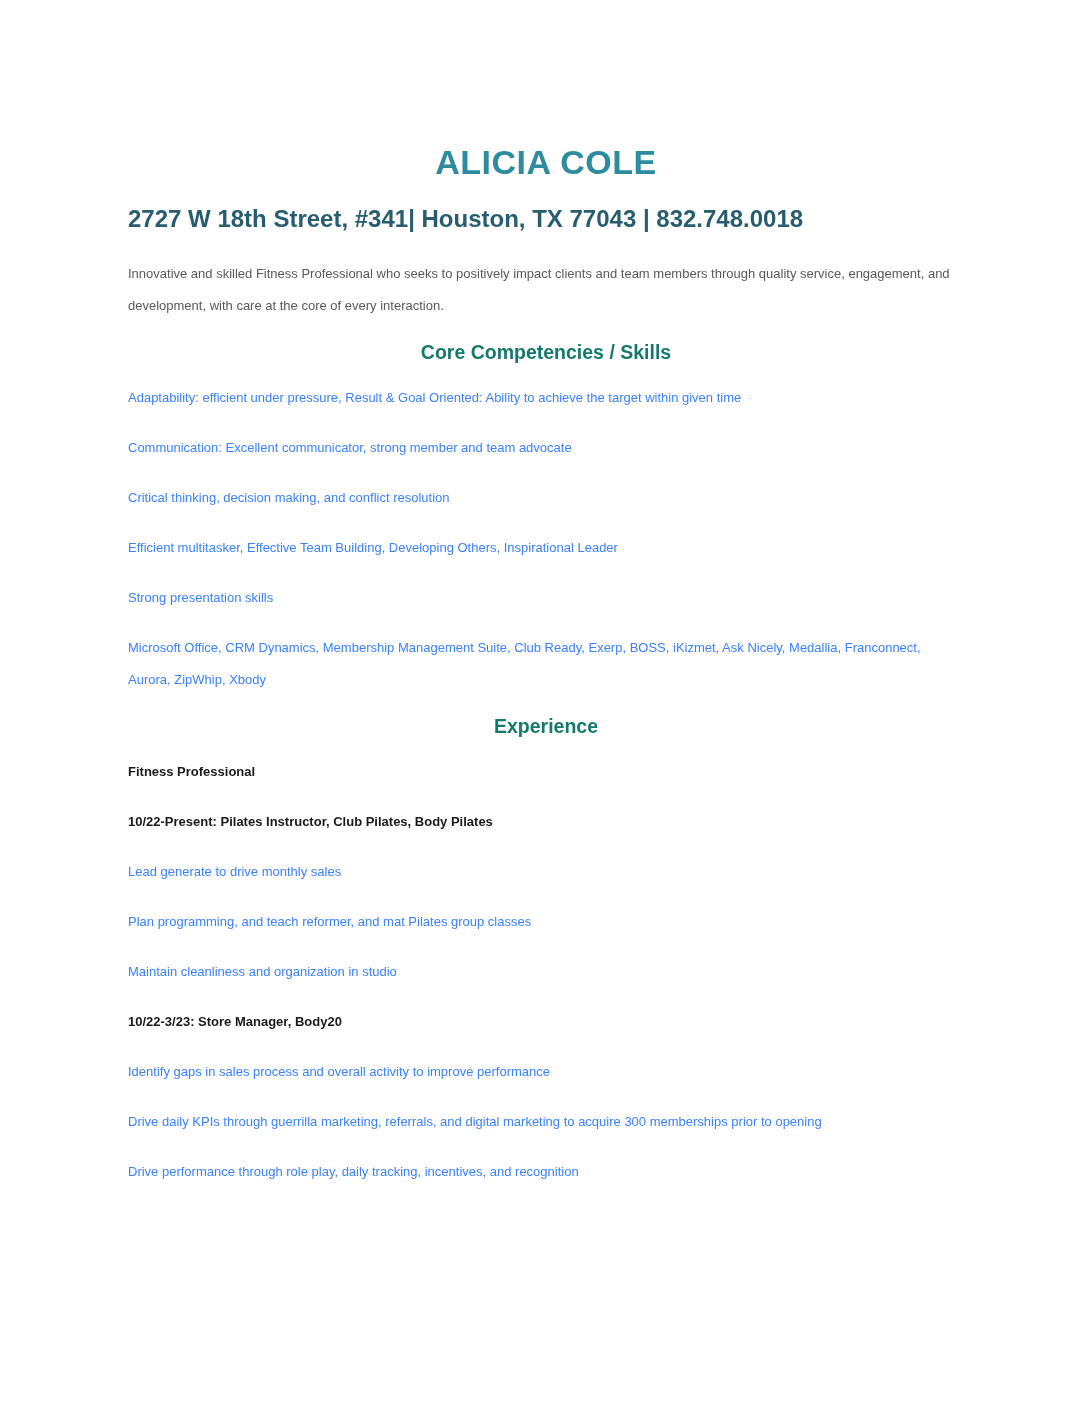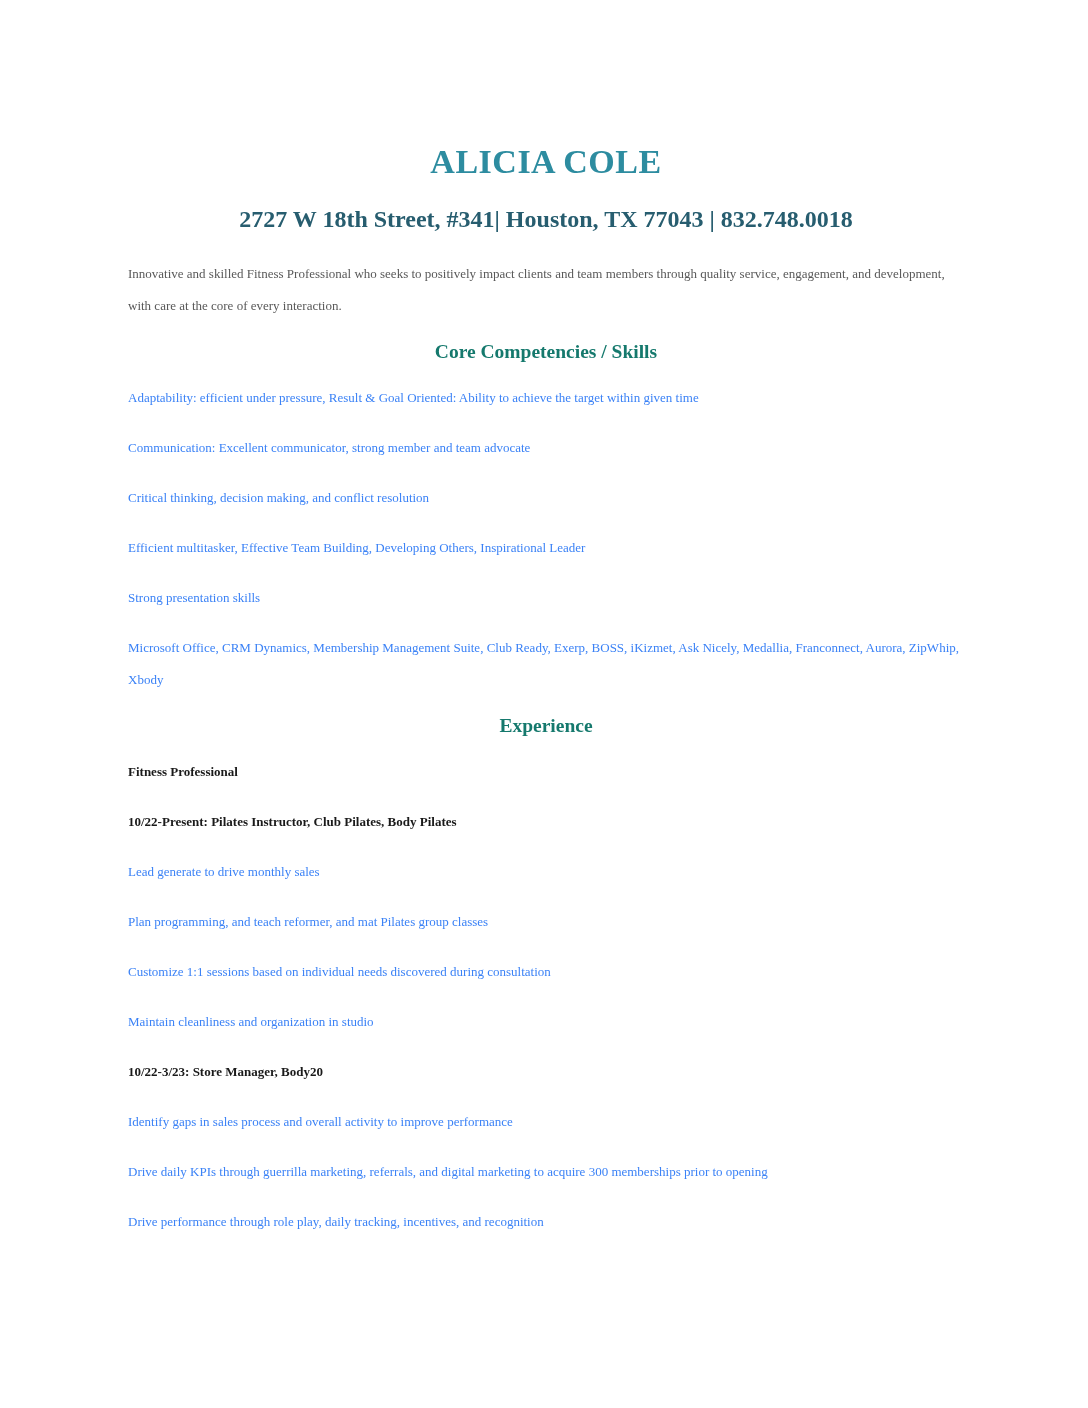--- a/index.html
+++ b/index.html
@@ -8,37 +8,35 @@
     width: 1088px;
     height: 1408px;
     font-family: "Liberation Sans", sans-serif;
     overflow: hidden;
   }
   .page {
     width: 1088px;
     height: 1408px;
     background: #ffffff;
     padding: 142px 124px 0 128px;
-    font-family: Liberation Serif, serif;
   }
   .doc-name {
     font-size: 34px;
     line-height: 40px;
     font-weight: bold;
     color: #2d8ca0;
     text-align: center;
     margin-bottom: 22px;
     letter-spacing: 0.5px;
   }
   .contact-block {
     font-size: 24px;
     line-height: 30px;
     font-weight: bold;
     color: #275d6f;
-    text-align: center;
     margin-bottom: 24px;
   }
   .para {
     font-size: 13px;
     line-height: 32px;
     margin-bottom: 18px;
   }
   .summary-text { color: #595959; }
   .section-heading {
     font-size: 19.5px;
@@ -77,21 +75,20 @@
   <p class="para body-text">Microsoft Office, CRM Dynamics, Membership Management Suite, Club Ready, Exerp, BOSS, iKizmet, Ask Nicely, Medallia, Franconnect, Aurora, ZipWhip, Xbody</p>
 
   <div class="section-heading">Experience</div>
 
   <p class="para bold-black">Fitness Professional</p>
 
   <p class="para bold-black">10/22-Present: Pilates Instructor, Club Pilates, Body Pilates</p>
 
   <p class="para body-text">Lead generate to drive monthly sales</p>
   <p class="para body-text">Plan programming, and teach reformer, and mat Pilates group classes</p>
-  <p class="para body-text">Customize 1:1 sessions based on individual needs discovered during consultation</p>
   <p class="para body-text">Maintain cleanliness and organization in studio</p>
 
   <p class="para bold-black">10/22-3/23: Store Manager, Body20</p>
 
   <p class="para body-text">Identify gaps in sales process and overall activity to improve performance</p>
   <p class="para body-text">Drive daily KPIs through guerrilla marketing, referrals, and digital marketing to acquire 300 memberships prior to opening</p>
   <p class="para body-text">Drive performance through role play, daily tracking, incentives, and recognition</p>
 
 </div>
 

